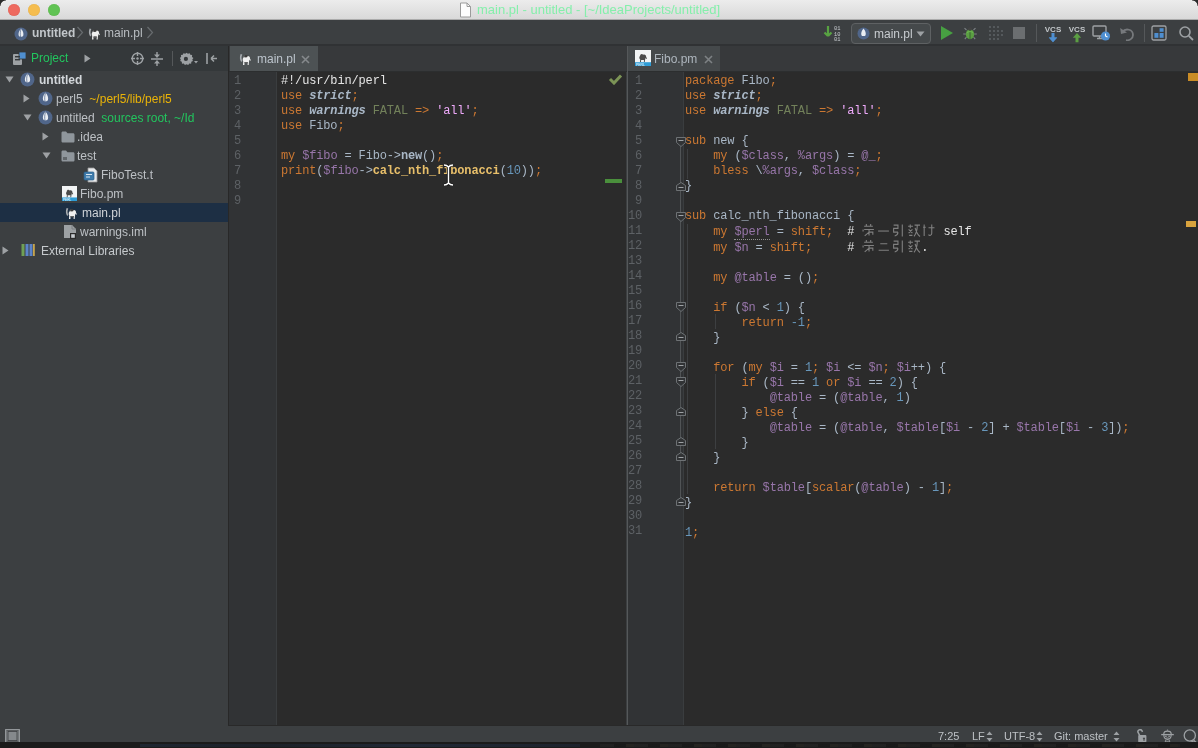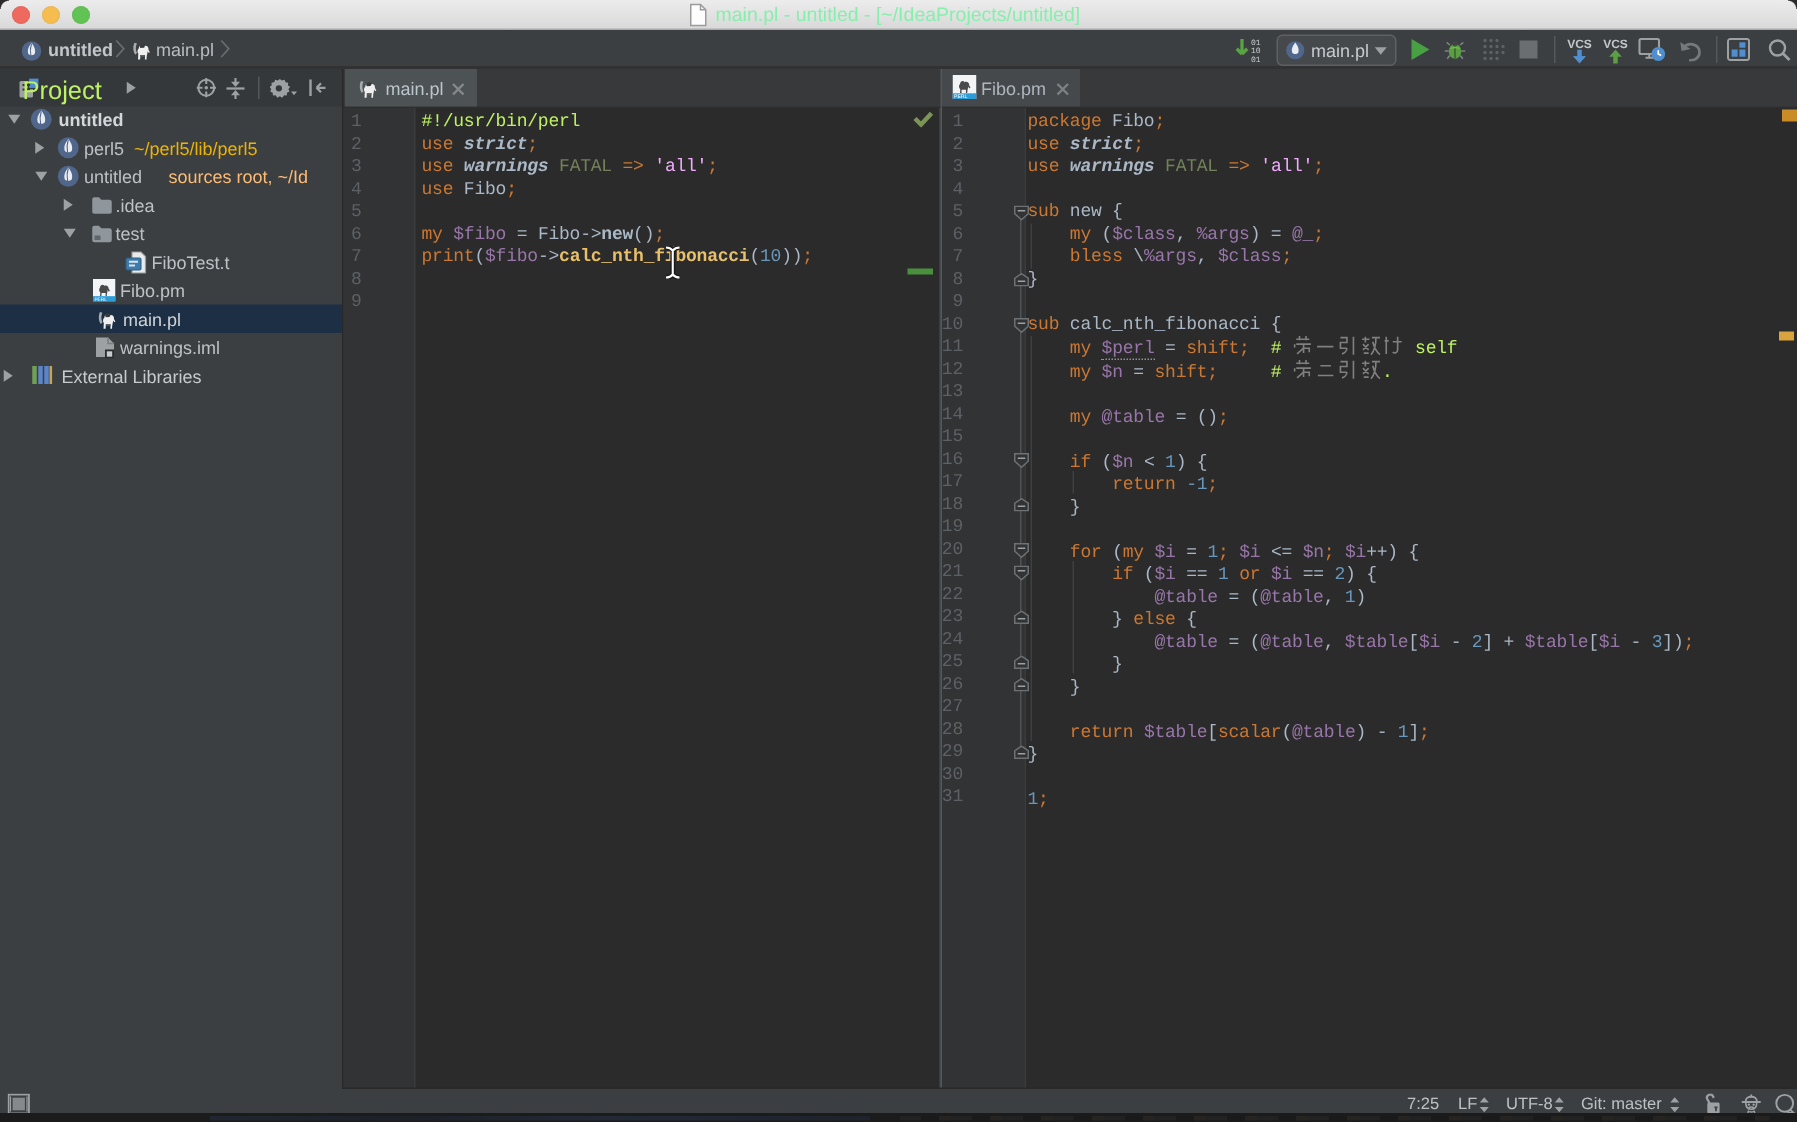--- a/index.html
+++ b/index.html
@@ -6,21 +6,21 @@
 pre.code{margin:0;font-family:"Liberation Mono",monospace;font-size:12px;line-height:15px;letter-spacing:-0.15px;color:#A9B7C6;white-space:pre;}
 pre.nums{margin:0;font-family:"Liberation Mono",monospace;font-size:12px;line-height:15px;letter-spacing:-0.15px;color:#5D6165;text-align:right;}
 .k{color:#CC7832;font-weight:normal;}
 .ki{color:#A9B7C6;font-weight:bold;font-style:italic;}
 .v{color:#9876AA;}
 .n{color:#6897BB;}
 .s{color:#f0abfc;}
 .sb{color:#72815A;}
 .fn{color:#E8BF6A;font-weight:bold;}
 .bw{font-weight:bold;}
-.c{color:#bef264;}
+.c{color:#e5e5e5;}
 .du{border-bottom:1px dotted #909090;}
 .ut{font-size:12px;color:#BDC1C5;}
 svg{display:block;}
 </style></head><body>
 
 <div class="a" style="left:0;top:0;width:1198px;height:20px;background:linear-gradient(#ECECEC,#D8D8D8);"></div>
 <div class="a" style="left:0;top:19px;width:1198px;height:1px;background:#ABABAB;"></div>
 <div class="a" style="left:8px;top:4px;width:12px;height:12px;border-radius:6px;background:#EE6A5F;box-shadow:inset 0 0 1px #CE5347;"></div>
 <div class="a" style="left:28px;top:4px;width:12px;height:12px;border-radius:6px;background:#F5BD4F;box-shadow:inset 0 0 1px #D6A243;"></div>
 <div class="a" style="left:48px;top:4px;width:12px;height:12px;border-radius:6px;background:#61C354;box-shadow:inset 0 0 1px #58A942;"></div>
@@ -176,21 +176,21 @@
 </div>
 
 <div class="a" style="left:0;top:46px;width:228px;height:680px;background:#3C3F41;"></div>
 <div class="a" style="left:0;top:46px;width:228px;height:25px;background:#34383A;" id="projhdr">
   <svg class="a" style="left:12px;top:5px;" width="15" height="15" viewBox="0 0 15 15">
       <rect x="1" y="3" width="9" height="11" rx="1" fill="#9DA1A4"></rect>
       <rect x="7" y="1" width="7" height="7" fill="#4F8FD0" stroke="#34383A" stroke-width="0.8"></rect>
       <rect x="3" y="5" width="5" height="1.4" fill="#34383A"></rect>
       <rect x="3" y="8" width="5" height="1.4" fill="#34383A"></rect>
     </svg>
-  <div class="a" style="left:15px;top:5px;font-size:17px;color:#bef264;">Project</div>
+  <div class="a" style="left:31px;top:5px;font-size:12px;color:#22c55e;">Project</div>
   <svg class="a" style="left:84px;top:8px;" width="7" height="9" viewBox="0 0 7 9">
       <path d="M0.5 0.5 L6.5 4.5 L0.5 8.5 Z" fill="#9DA1A4"></path>
     </svg>
   <svg class="a" style="left:131px;top:6px;" width="13" height="13" viewBox="0 0 13 13">
       <circle cx="6.5" cy="6.5" r="5.3" fill="none" stroke="#9DA1A4" stroke-width="1.4"></circle>
       <path d="M6.5 0 V4 M6.5 9 V13 M0 6.5 H4 M9 6.5 H13" stroke="#9DA1A4" stroke-width="1.4"></path>
       <circle cx="6.5" cy="6.5" r="1.2" fill="#9DA1A4"></circle>
     </svg>
   <svg class="a" style="left:150px;top:6px;" width="14" height="14" viewBox="0 0 14 14">
       <path d="M1 7 H13" stroke="#9DA1A4" stroke-width="1.5"></path>
@@ -235,21 +235,21 @@
   <div class="a ut" style="left:56px;top:22px;">perl5 <span style="color:#eab308;">&nbsp;~/perl5/lib/perl5</span></div>
 
   <svg class="a" style="left:23px;top:44px;" width="9" height="7" viewBox="0 0 9 7">
       <path d="M0.5 0.5 H8.5 L4.5 6.5 Z" fill="#9EA1A4"></path>
     </svg>
   <svg class="a" style="left:38px;top:40px;" width="15" height="15" viewBox="0 0 14 14">
       <circle cx="7" cy="7" r="6.5" fill="#50668A"></circle>
       <path d="M7 1.5 C4.8 4.2 4.2 6.5 4.7 8.5 C5.1 10.2 8.9 10.2 9.3 8.5 C9.8 6.5 9.2 4.2 7 1.5 Z" fill="#E9EDF2"></path>
       <path d="M7 2 C6.2 4.5 6 7 6.6 10" stroke="#50668A" stroke-width="0.7" fill="none"></path>
     </svg>
-  <div class="a ut" style="left:56px;top:41px;white-space:nowrap;">untitled <span style="color:#fdba74;margin-left:11px;">&nbsp;sources root, ~/Id</span></div>
+  <div class="a ut" style="left:56px;top:41px;white-space:nowrap;">untitled <span style="color:#22c55e;">&nbsp;sources root, ~/Id</span></div>
 
   <svg class="a" style="left:42px;top:62px;" width="7" height="9" viewBox="0 0 7 9">
       <path d="M0.5 0.5 L6.5 4.5 L0.5 8.5 Z" fill="#9EA1A4"></path>
     </svg>
   <svg class="a" style="left:61px;top:61px;" width="14" height="12" viewBox="0 0 14 12">
       <path d="M0.5 2 C0.5 1 1 0.5 2 0.5 H5 L6.5 2.2 H12 C13 2.2 13.5 2.8 13.5 3.8 V10 C13.5 11 13 11.5 12 11.5 H2 C1 11.5 0.5 11 0.5 10 Z" fill="#8F969C"></path>
     </svg>
   <div class="a ut" style="left:77px;top:60px;">.idea</div>
 
   <svg class="a" style="left:42px;top:82px;" width="9" height="7" viewBox="0 0 9 7">

